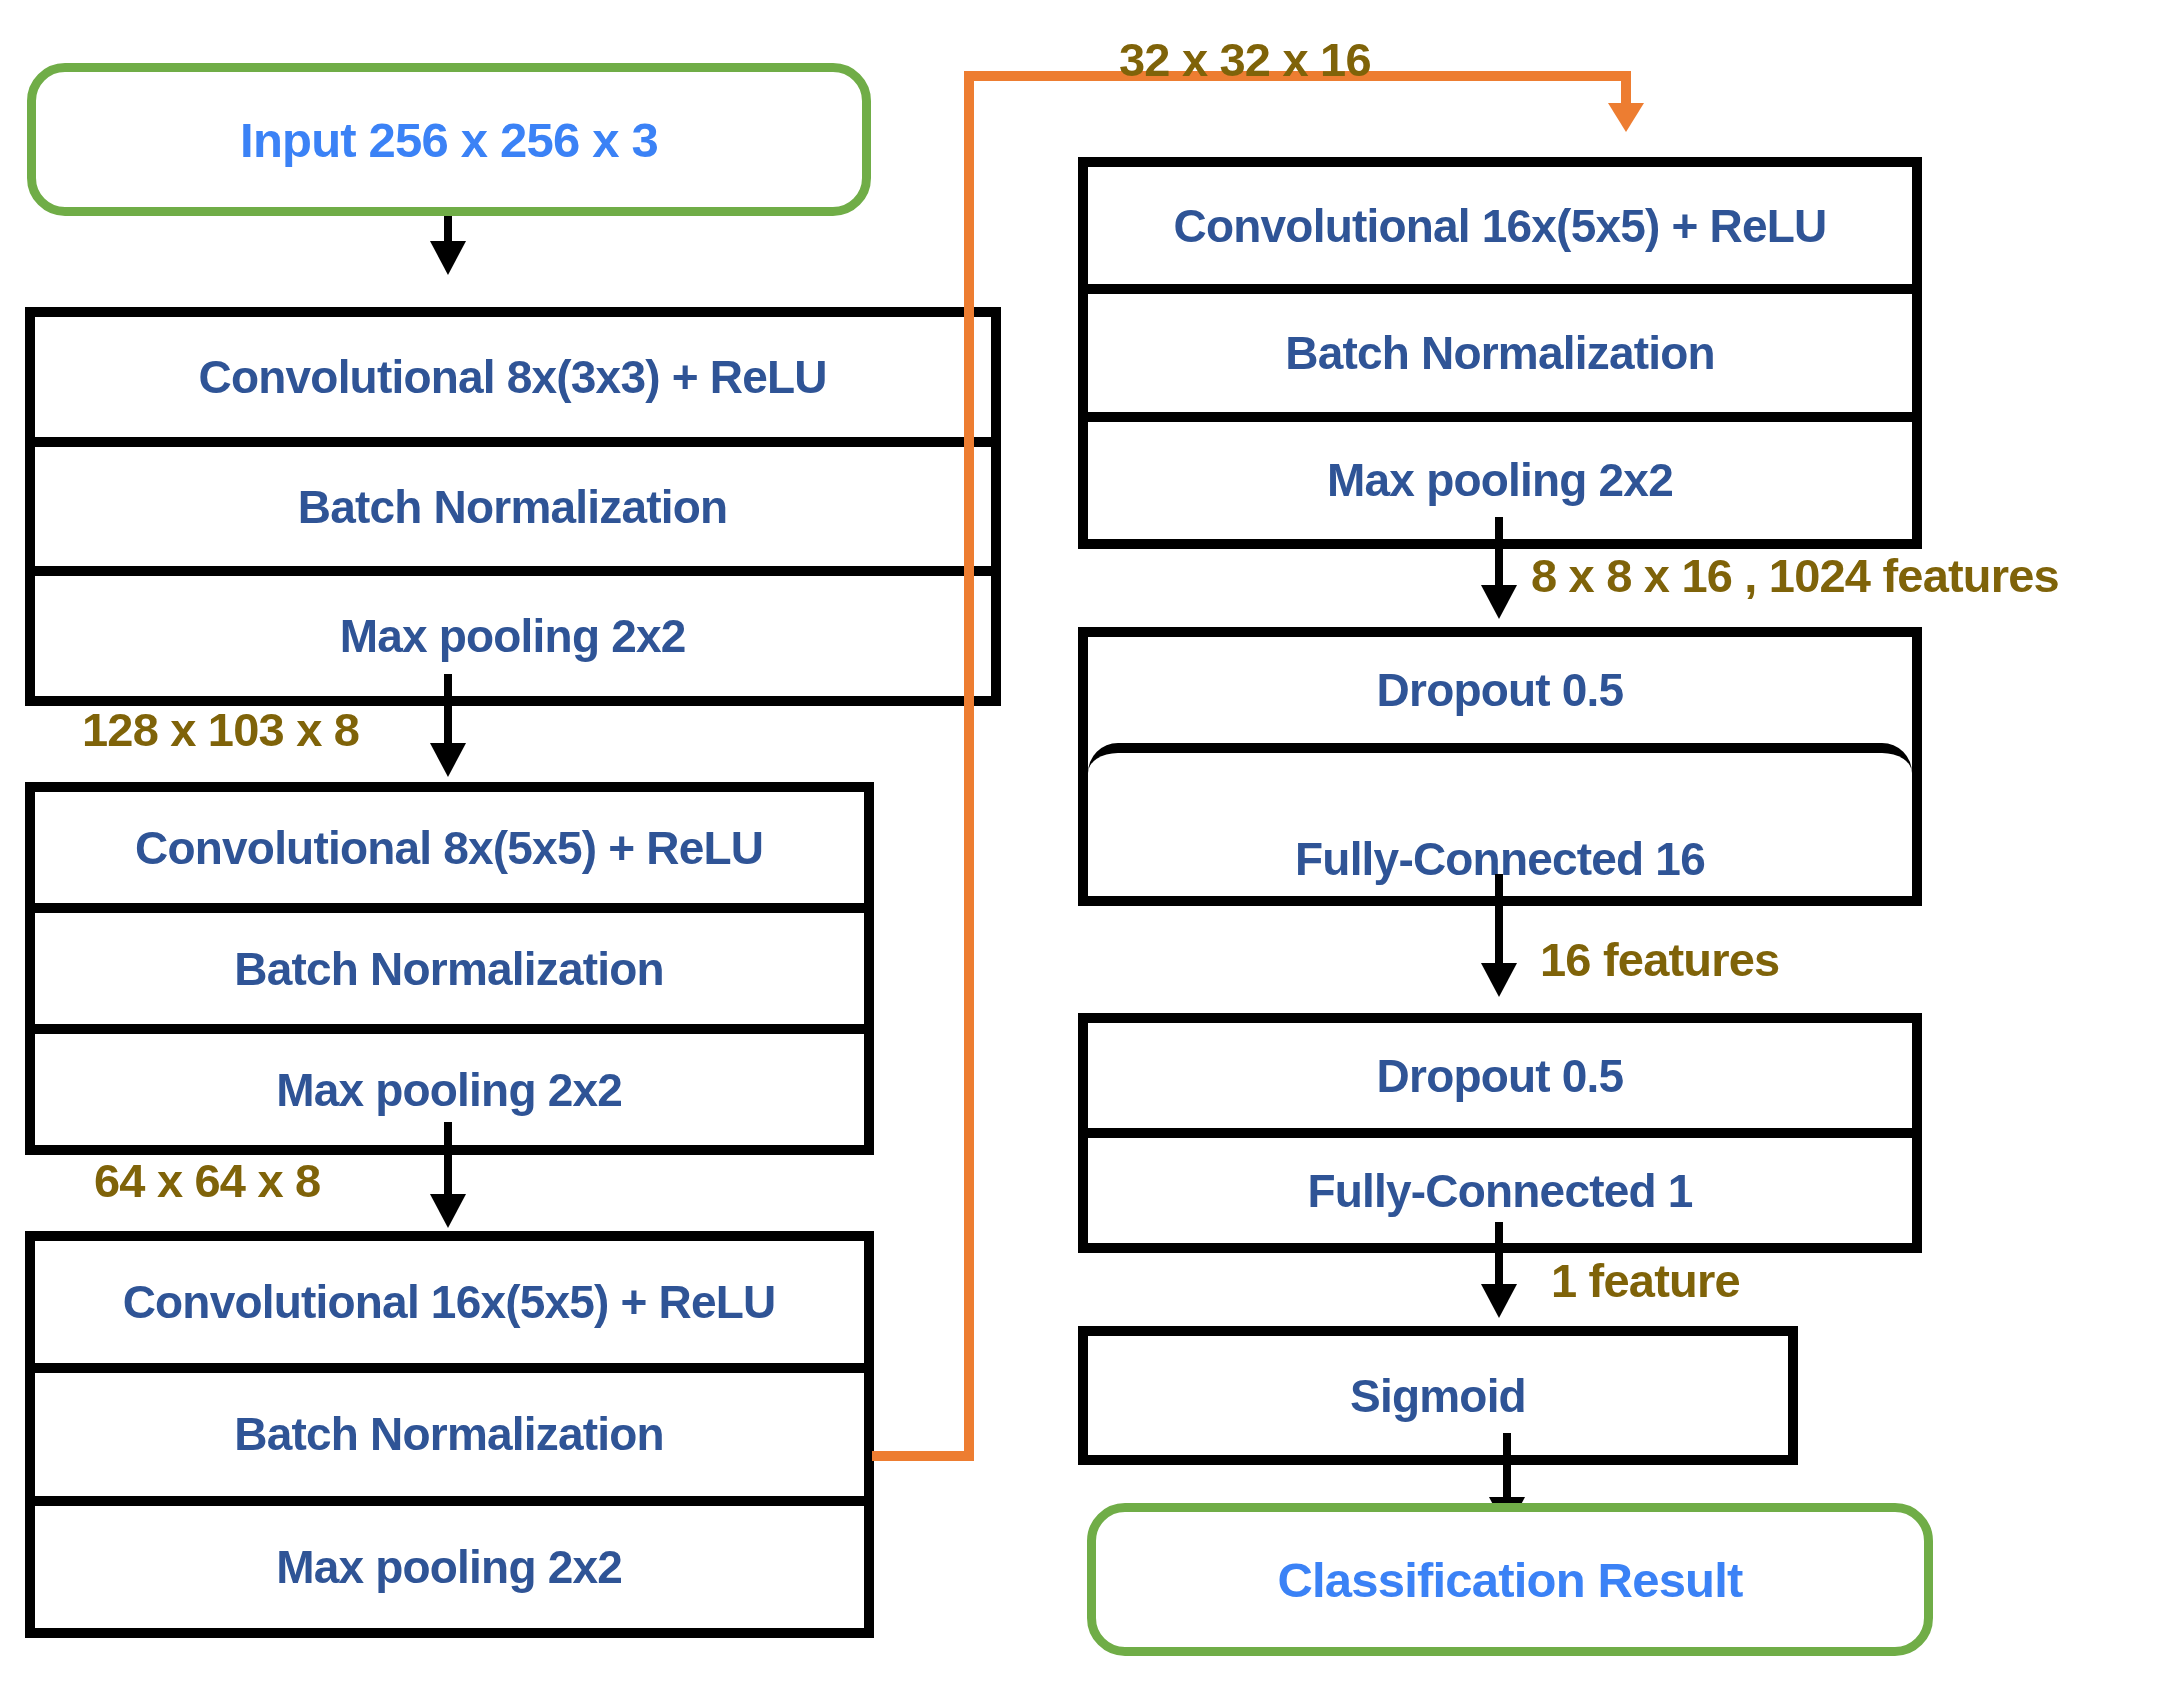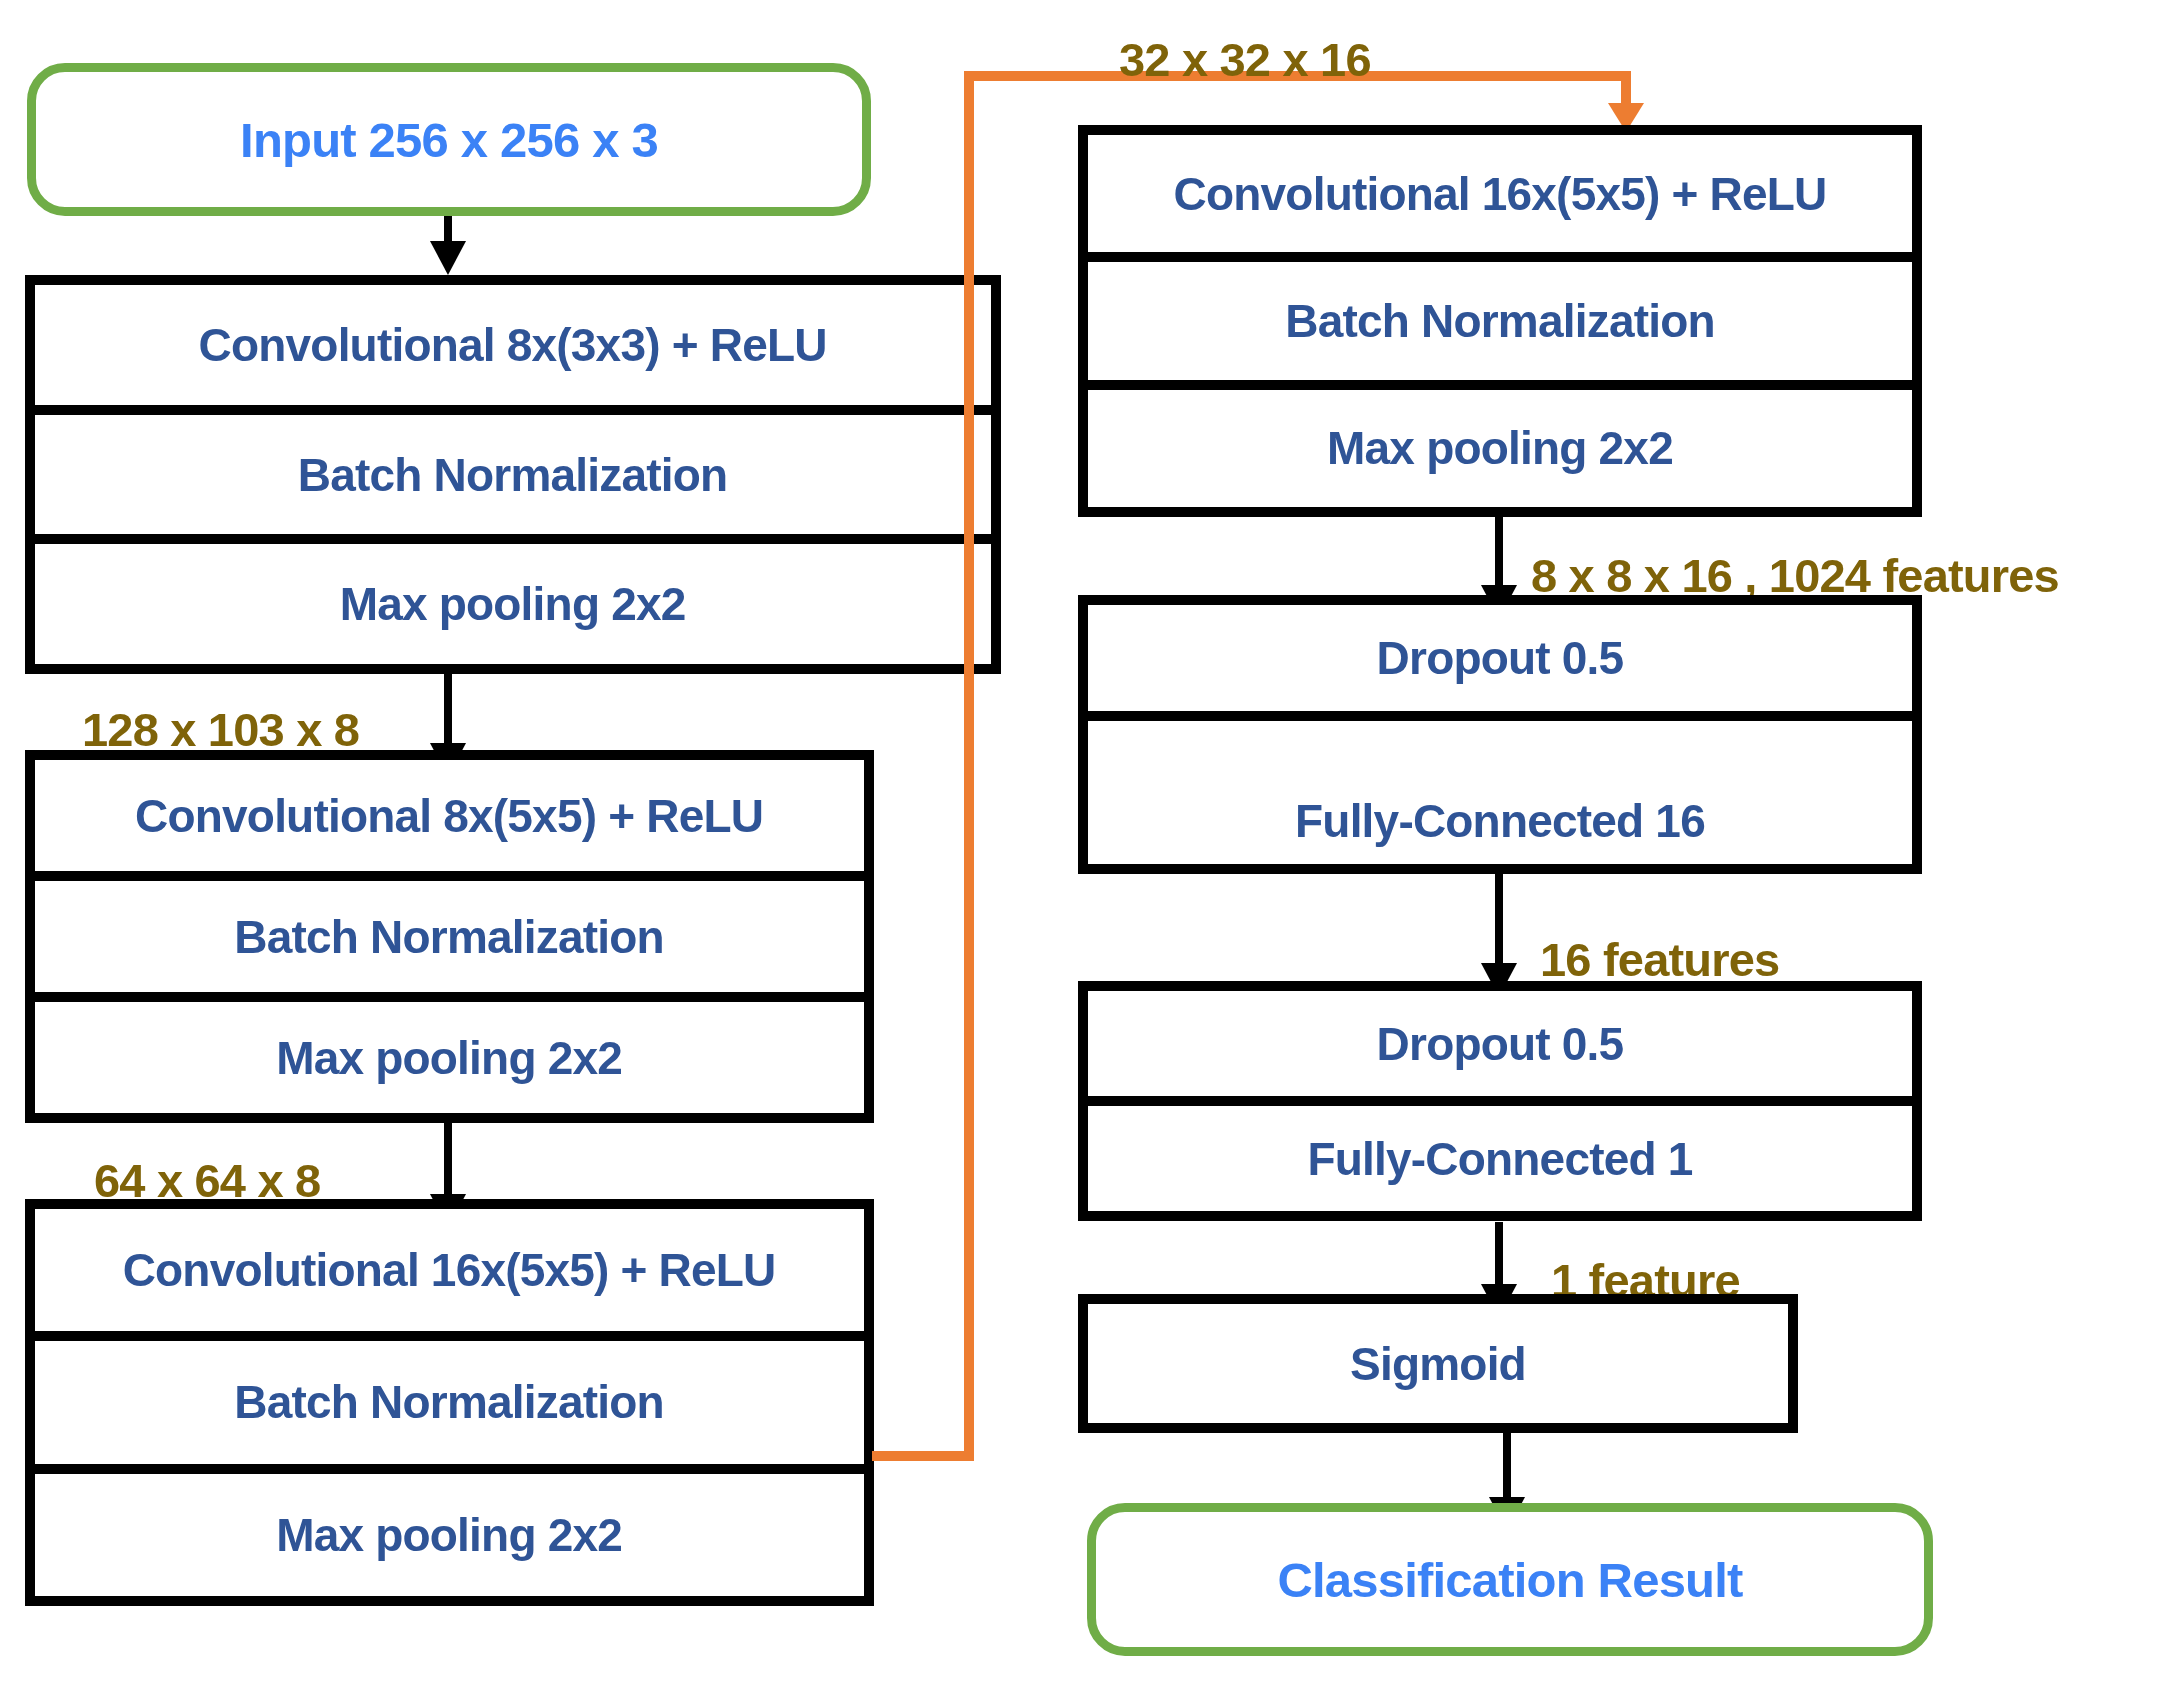--- a/index.html
+++ b/index.html
@@ -6,25 +6,25 @@
   .canvas{position:relative;width:2183px;height:1686px;background:#ffffff;overflow:hidden;
           font-family:"Liberation Sans",sans-serif;}
 
   
   .terminal{position:absolute;border:9.8px solid #70AD47;border-radius:38px;background:#fff;
             display:flex;align-items:center;justify-content:center;box-sizing:border-box;}
   .terminal .txt{font-weight:700;font-size:49px;color:#3b82f6;letter-spacing:-0.8px;}
 
   
   .block{position:absolute;border:10.7px solid #000;background:#fff;box-sizing:border-box;
-         display:flex;flex-direction:column;}
+         display:flex;flex-direction:column;margin-top:32px;}
   .row{flex:1;display:flex;align-items:center;justify-content:center;
        font-weight:700;font-size:46px;color:#2F5496;letter-spacing:-0.8px;box-sizing:border-box;}
   .row + .row{border-top:10.7px solid #000;}
-  .row.low{align-items:flex-end;padding-bottom:16px;}
+  .row.low{align-items:flex-end;padding-bottom:10px;border-radius:30px;}
 
   
   .dim{position:absolute;font-weight:700;font-size:47px;color:#7F6309;letter-spacing:-0.8px;
        height:59px;display:flex;align-items:center;white-space:nowrap;margin-top:20px;}
 
   
   .stem{position:absolute;width:8.2px;background:#000;}
   .head{position:absolute;width:0;height:0;border-left:18px solid transparent;
         border-right:18px solid transparent;border-top:34px solid #000;}
 

